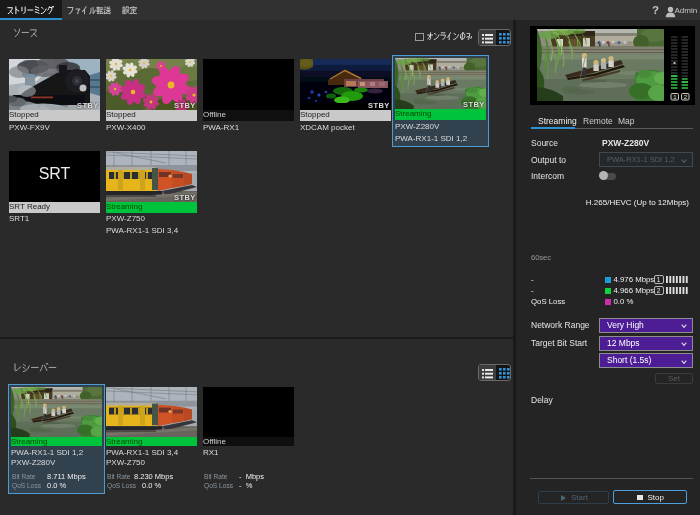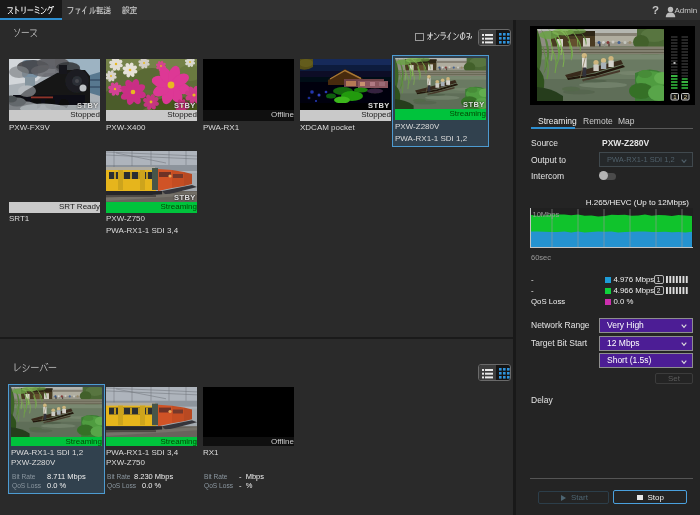--- a/index.html
+++ b/index.html
@@ -2,21 +2,21 @@
 <html><head>
 <meta charset="utf-8">
 <style>
 * { margin:0; padding:0; box-sizing:border-box; }
 html,body { width:700px; height:515px; background:#2a2a2a; font-family:"Liberation Sans", sans-serif; overflow:hidden; }
 #app { position:relative; width:700px; height:515px; background:#2a2a2a; }
 .abs { position:absolute; }
 #topbar { position:absolute; left:0; top:0; width:700px; height:20px; background:#313131; }
 #tab1 { position:absolute; left:0; top:0; width:62px; height:20px; background:#191919; border-bottom:2.5px solid #2e8fd1; }
 .card-label { position:absolute; color:#dcdcdc; font-size:8px; white-space:nowrap; }
-.status { position:absolute; width:91px; height:10.5px; font-size:8px; text-align:right; line-height:10.5px; }
+.status { position:absolute; width:91px; height:10.5px; font-size:8px; text-align:left; line-height:10.5px; }
 .st-stop { background:#c9c9c9; color:#1b1b1b; }
 .st-off  { background:#0f0f0f; color:#cfcfcf; }
 .st-strm { background:#00c33c; color:#024a02; }
 .sel-card { position:absolute; background:#31414e; border:1px solid #4d9bd1; }
 .thumb { position:absolute; overflow:hidden; }
 .stby { position:absolute; color:rgba(235,235,235,0.92); font-size:7.5px; font-weight:bold; letter-spacing:0.4px; text-shadow:0 0 2px #000; }
 #rpanel { position:absolute; left:516px; top:20px; width:184px; height:495px; background:#242424; }
 #vdivider { position:absolute; left:513px; top:20px; width:3px; height:495px; background:#191919; }
 #hdivider { position:absolute; left:0; top:337px; width:513px; height:2px; background:#1a1a1a; }
 .rlabel { position:absolute; color:#e4e4e4; font-size:8.5px; white-space:nowrap; }
@@ -474,20 +474,23 @@
 <ellipse cx="34" cy="60" rx="9" ry="2.5" fill="#52684a" opacity="0.8"></ellipse>
 <ellipse cx="58" cy="52" rx="12" ry="1.5" fill="#4e5e48" opacity="0.7"></ellipse>
 </g>
       </svg>
     </div>
   <div class="stby" style="left:463px;top:100px;">STBY</div>
   <div class="status st-strm" style="left:395px;top:109px;">Streaming</div>
   <div class="card-label" style="left:395px;top:121.5px;">PXW-Z280V</div>
   <div class="card-label" style="left:395px;top:133.5px;">PWA-RX1-1 SDI 1,2</div>
 
+  <div class="thumb" style="left:9px;top:151px;width:91px;height:51px;background:#000;">
+    <div style="position:absolute;left:0;top:14px;width:91px;text-align:center;color:#eeeeee;font-size:16px;">SRT</div>
+  </div>
   <div class="status st-stop" style="left:9px;top:202px;">SRT Ready</div>
   <div class="card-label" style="left:9px;top:214px;">SRT1</div>
 
   <div class="thumb" style="left:106px;top:151px;width:91px;height:51px;">
       <svg width="91" height="51" viewBox="0 0 91 51" preserveAspectRatio="none" style="display:block">
         <defs>
           <filter id="b95" x="-5%" y="-5%" width="110%" height="110%">
             <feGaussianBlur stdDeviation="0.40"></feGaussianBlur>
           </filter>
         </defs>
@@ -887,36 +890,20 @@
   <div class="dd" style="top:152px;border-color:#40494e;color:#50606a;background:#25282a;font-size:7.5px;line-height:13.5px;">PWA-RX1-1 SDI 1,2<svg class="chev" viewBox="0 0 6 6">
         <path d="M0.7,1.7 L3,4.3 L5.3,1.7" stroke="#50606a" fill="none" stroke-width="1.1"></path>
       </svg></div>
 
   <div class="rlabel" style="left:531px;top:171px;">Intercom</div>
   <div class="abs" style="left:601px;top:172.5px;width:15px;height:7px;background:#4a4a4a;border-radius:3.5px;"></div>
   <div class="abs" style="left:599px;top:171px;width:9px;height:9px;background:#b4b4b4;border-radius:50%;"></div>
 
   <div class="abs" style="left:531px;top:197.5px;width:158px;text-align:right;color:#f0f0f0;font-size:8px;">H.265/HEVC (Up to 12Mbps)</div>
 
-  <div class="abs" style="left:530px;top:208px;width:163px;height:40px;">
-      <svg width="163" height="40" viewBox="0 0 163 40" preserveAspectRatio="none" style="display:block">
-        <rect width="163" height="40" fill="#202020"></rect>
-        <path d="M1,39 L1.0,7.0 L7.7,7.7 L14.4,7.5 L21.1,6.5 L27.8,6.5 L34.5,6.5 L41.2,7.2 L48.0,6.6 L54.7,7.7 L61.4,7.6 L68.1,8.4 L74.8,8.1 L81.5,6.7 L88.2,7.0 L94.9,6.8 L101.6,7.7 L108.3,7.5 L115.0,6.5 L121.8,7.8 L128.5,7.0 L135.2,7.3 L141.9,8.0 L148.6,6.9 L155.3,7.5 L162.0,7.9 L162,39 Z" fill="#10c32c"></path>
-        <path d="M1,39 L1.0,23.5 L7.7,23.4 L14.4,23.8 L21.1,24.0 L27.8,23.9 L34.5,23.4 L41.2,24.5 L48.0,23.6 L54.7,24.6 L61.4,23.9 L68.1,23.4 L74.8,23.7 L81.5,23.5 L88.2,24.4 L94.9,24.1 L101.6,23.8 L108.3,23.4 L115.0,23.6 L121.8,23.9 L128.5,24.1 L135.2,23.7 L141.9,24.3 L148.6,24.1 L155.3,24.5 L162.0,23.7 L162,39 Z" fill="#2593d0"></path>
-        <line x1="22" y1="1" x2="22" y2="39" stroke="#9a9a9a" stroke-width="0.8" opacity="0.75"></line>
-        <line x1="48" y1="1" x2="48" y2="39" stroke="#9a9a9a" stroke-width="0.8" opacity="0.75"></line>
-        <line x1="74" y1="1" x2="74" y2="39" stroke="#9a9a9a" stroke-width="0.8" opacity="0.75"></line>
-        <line x1="100" y1="1" x2="100" y2="39" stroke="#9a9a9a" stroke-width="0.8" opacity="0.75"></line>
-        <line x1="126" y1="1" x2="126" y2="39" stroke="#9a9a9a" stroke-width="0.8" opacity="0.75"></line>
-        <line x1="152" y1="1" x2="152" y2="39" stroke="#9a9a9a" stroke-width="0.8" opacity="0.75"></line>
-        <line x1="0.5" y1="0" x2="0.5" y2="40" stroke="#c4c4c4" stroke-width="1"></line>
-        <line x1="0" y1="39.5" x2="163" y2="39.5" stroke="#c4c4c4" stroke-width="1"></line>
-        <text x="2.5" y="8.5" font-size="7.5" fill="#9a9a9a" font-family="Liberation Sans">10Mbps</text>
-      </svg>
-    </div>
   <div class="abs" style="left:531px;top:252.5px;color:#9a9a9a;font-size:7.5px;">60sec</div>
 
   <div class="lgtext" style="left:531px;top:275px;">-</div>
   <div class="legend-sq" style="left:605px;top:276.5px;background:#1e9cd7;"></div>
   <div class="lgtext" style="left:613.5px;top:275px;">4.976 Mbps</div>
   <div class="numbox" style="left:653.5px;top:275px;">1</div>
   <div class="abs" style="left:666px;top:276px;">
       <svg width="22" height="7" viewBox="0 0 22 7" preserveAspectRatio="none" style="display:block">
         <rect x="0.0" y="0" width="1.9" height="7" fill="#dedede"></rect>
         <rect x="3.3" y="0" width="1.9" height="7" fill="#dedede"></rect>

